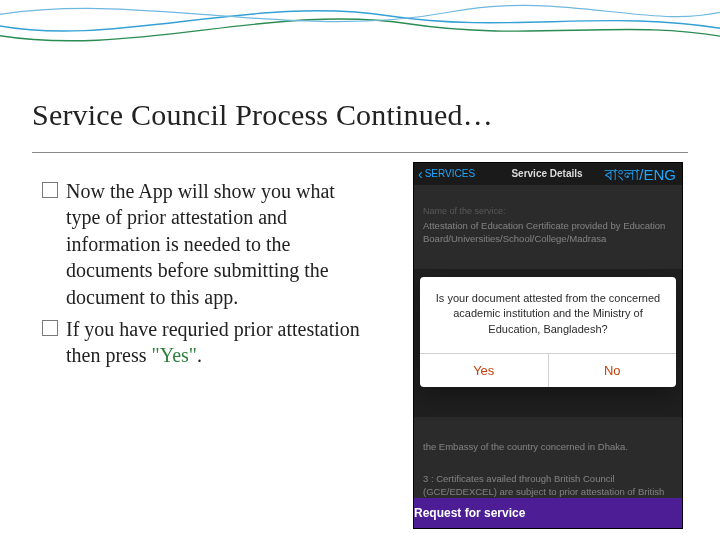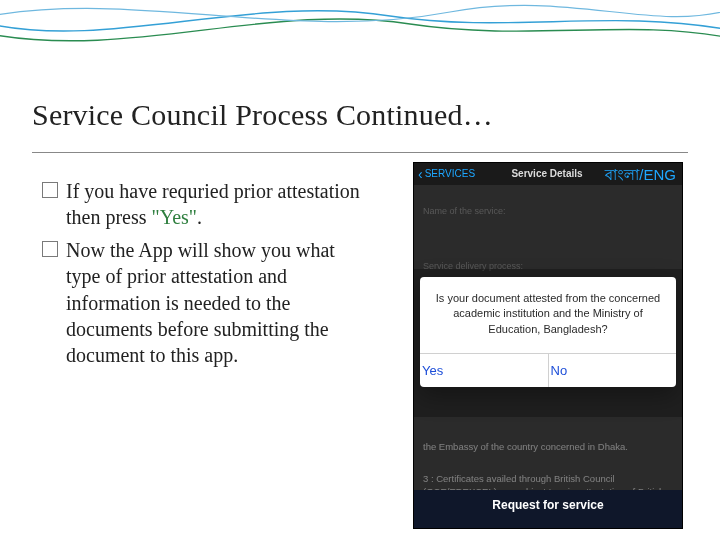--- a/index.html
+++ b/index.html
@@ -20,66 +20,67 @@
   .chev{font-size:14px;margin-top:-1px}
   .ptitle{flex:0 0 auto;color:#dcdcdc;font-weight:700}
   .lang{flex:1;text-align:right;margin-right:6px;color:#1ea7ff;font-size:15px}
   .section{padding:20px 9px;color:#e6e6e6;font:9.5px/1.35 -apple-system,Helvetica,Arial,sans-serif}
   .sec-label{color:#9e9e9e;font-size:9px;margin-bottom:3px}
   .sec-body{color:#e6e6e6}
   .overlay{position:absolute;left:0;right:0;top:84px;height:148px;background:rgba(0,0,0,.28)}
   .sheet{position:absolute;left:6px;right:6px;top:92px;background:#fff;border-radius:4px;box-shadow:0 8px 24px rgba(0,0,0,.35)}
   .sheet-text{padding:14px 12px 16px;text-align:center;color:#2a2a2a;font:11px/1.4 -apple-system,Helvetica,Arial,sans-serif}
   .sheet-btns{display:flex;border-top:1px solid #d0d0d0}
-  .sheet-btn{flex:1;text-align:left;padding:10px 2px;color:#1d4ed8;font:13px/1 -apple-system,Helvetica,Arial,sans-serif}
+  .sheet-btn{flex:1;text-align:center;padding:10px 8px;color:#c2410c;font:13px/1 -apple-system,Helvetica,Arial,sans-serif}
   .sheet-btn+.sheet-btn{border-left:1px solid #d0d0d0}
   .dim{filter:brightness(.55)}
-  .cta{background:#0f172a;color:#fff;text-align:center;font:600 12px/30px -apple-system,Helvetica,Arial,sans-serif;height:38px}
+  .cta{background:#4c1d95;color:#fff;font:600 12px/30px -apple-system,Helvetica,Arial,sans-serif;height:30px}
   .phone-inner{position:relative;height:343px;overflow:hidden}
 </style>
 </head>
 <body>
 
 <svg class="deco" viewBox="0 0 740 84" preserveAspectRatio="none">
   <path d="M0,34 C120,60 260,4 400,26 C520,44 620,18 740,40" fill="none" stroke="#34a0d6" stroke-width="1.4"></path>
   <path d="M0,44 C140,70 280,12 420,34 C540,52 640,28 740,48" fill="none" stroke="#2a8c51" stroke-width="1.4"></path>
   <path d="M0,26 C150,0 300,52 460,22 C580,0 660,42 740,20" fill="none" stroke="#6fb8df" stroke-width="1.2"></path>
 </svg>
 
 <div class="title">
   <span class="title-span">Service Council Process Continued…</span>
 </div>
 <div class="rule"></div>
 
 <div class="body">
   <div class="bullet-row">
     <div class="bullet-box"></div>
+    <div class="bullet-text">Now the App will show you what type of prior attestation and information is needed to the documents before submitting the document to this app.</div>
+  </div>
+  <div class="bullet-row">
+    <div class="bullet-box"></div>
     <div class="bullet-text">
       <span>If you have requried prior attestation then press </span><span class="yes">"Yes"</span><span>.</span>
     </div>
-  </div>
-  <div class="bullet-row">
-    <div class="bullet-box"></div>
-    <div class="bullet-text">Now the App will show you what type of prior attestation and information is needed to the documents before submitting the document to this app.</div>
   </div>
 </div>
 
 <div class="phone">
   <div class="phone-top">
     <div class="back">
       <span class="chev">‹</span>
       <span>SERVICES</span>
     </div>
     <div class="ptitle">Service Details</div>
     <div class="lang">বাংলা/ENG</div>
   </div>
 
   <div class="phone-inner">
     <div class="section dim">
       <div class="sec-label">Name of the service:</div>
+      <div class="sec-body">Attestation of Education Certificate provided by Education Board/Universities/School/College/Madrasa</div>
     </div>
     <div class="section dim">
       <div class="sec-label">Service delivery process:</div>
     </div>
 
     <div class="overlay"></div>
     <div class="sheet">
       <div class="sheet-text">Is your document attested from the concerned academic institution and the Ministry of Education, Bangladesh?</div>
       <div class="sheet-btns">
         <div class="sheet-btn">Yes</div>

